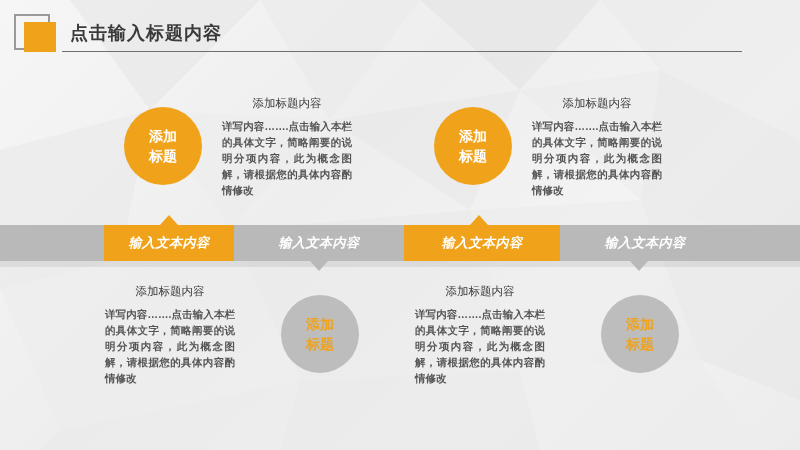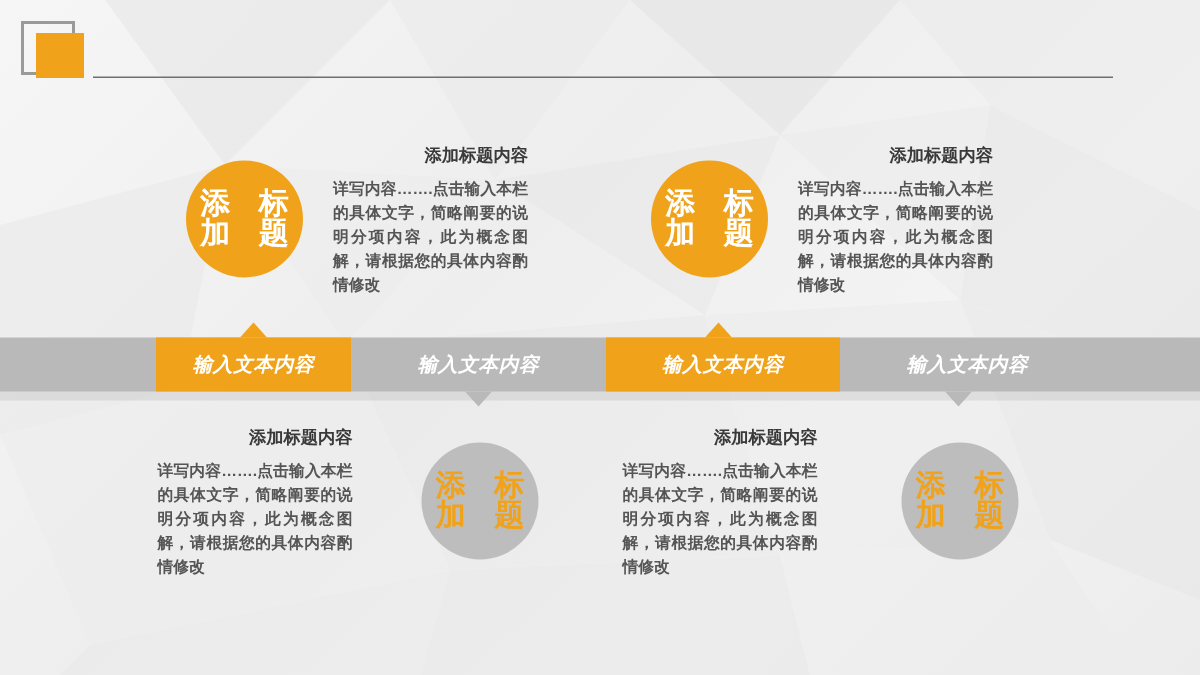--- a/index.html
+++ b/index.html
@@ -107,47 +107,47 @@
     border-bottom: 10px solid transparent;
   }
   .tl-arrow.down {
     top: 261px;
   }
   
   .circle {
     position: absolute;
     border-radius: 50%;
     display: flex;
-    flex-direction: row;
+    flex-direction: column;
     align-items: center;
     justify-content: center;
-    font-size: 20px;
+    font-size: 14px;
     font-weight: bold;
     line-height: 20px;
     text-align: center;
   }
   .circle.orange {
     background: #f0a31a;
     color: #ffffff;
   }
   .circle.gray {
     background: #bdbdbd;
     color: #f0a31a;
   }
   .circle .l1, .circle .l2 { display: block; }
   
   .tblock {
     position: absolute;
     width: 130px;
   }
   .tblock .ttitle {
     font-size: 11.5px;
-    font-weight: bold;
+    font-weight: normal;
     color: #3a3a3a;
-    text-align: right;
+    text-align: center;
     margin-bottom: 7px;
     white-space: nowrap;
   }
   .tblock .tbody {
     font-size: 10.5px;
     color: #555555;
     line-height: 16px;
     text-align: justify;
     font-weight: bold;
   }
@@ -171,20 +171,21 @@
     <polygon points="230,230 470,210 520,370 300,380" fill="#e9e9e9"></polygon>
     <polygon points="470,210 640,200 700,360 520,370" fill="#ececec"></polygon>
     <polygon points="640,200 800,260 800,400 700,360" fill="#e7e7e7"></polygon>
     <polygon points="60,430 300,380 280,450 40,450" fill="#eaeaea"></polygon>
     <polygon points="300,380 520,370 540,450 280,450" fill="#e7e7e7"></polygon>
     <polygon points="520,370 700,360 760,450 540,450" fill="#ededed"></polygon>
   </svg>
 
   <div class="header-square"></div>
   <div class="header-square-fill"></div>
+  <div class="header-title">点击输入标题内容</div>
   <div class="header-rule"></div>
 
   <div class="timeline-bar"></div>
   <div class="timeline-bar-shadow"></div>
 
   <div class="tl-seg orange" style="left:104px;width:130px;">
     <span>输入文本内容</span>
   </div>
   <div class="tl-seg gray" style="left:254px;width:130px;">
     <span>输入文本内容</span>

